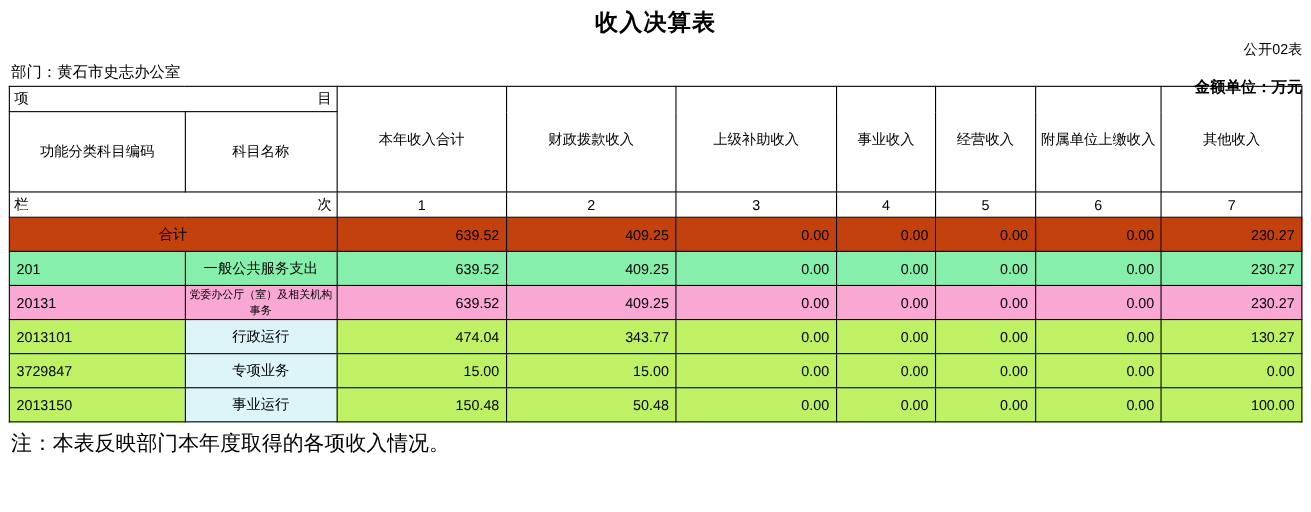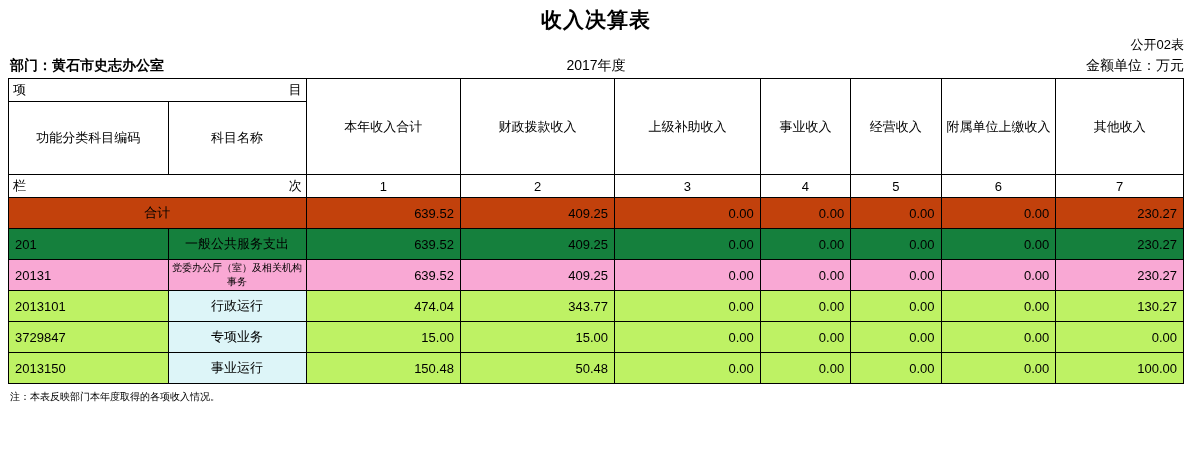--- a/index.html
+++ b/index.html
@@ -40,33 +40,33 @@
   }
   .metaline {
     position: relative;
     height: 22px;
     font-size: 14px;
   }
   .meta-left {
     position: absolute;
     left: 10px;
     top: 1px;
-    font-weight: bold;
   }
   .meta-center {
     position: absolute;
     left: 0;
     right: 0;
     top: 1px;
     text-align: center;
   }
   .meta-right {
     position: absolute;
     right: 8px;
-    top: 1px;
+    top: 15px;
+    font-weight: bold;
   }
   table.main {
     border-collapse: collapse;
     width: 1176px;
     margin: 0 8px;
     table-layout: fixed;
   }
   table.main td, table.main th {
     border: 1px solid #000000;
     font-size: 13px;
@@ -107,21 +107,21 @@
     font-size: 14px;
   }
   .row-total .lbl {
     text-align: center;
   }
   .row-total .val {
     text-align: right;
     padding-right: 6px;
   }
   .row-l1 td {
-    background: #15803d;
+    background: #86efac;
     height: 30px;
     font-weight: bold;
     font-size: 14px;
     margin-left: 48px;
   }
   .row-l2 td {
     background: #f9a8d4;
     height: 30px;
     font-weight: bold;
     font-size: 14px;
@@ -151,38 +151,37 @@
   }
   .row-item .name {
     text-align: center;
     background: #ddf5f8;
   }
   .row-item .val {
     text-align: right;
     padding-right: 6px;
   }
   .note {
-    font-size: 10px;
+    font-size: 19px;
     padding: 6px 0 0 10px;
   }
 </style>
 </head>
 <body>
 
 <div class="page">
 
   <div class="title">收入决算表</div>
 
   <div class="subline">
     <div class="pub-no">公开02表</div>
   </div>
 
   <div class="metaline">
     <div class="meta-left">部门：黄石市史志办公室</div>
-    <div class="meta-center">2017年度</div>
     <div class="meta-right">金额单位：万元</div>
   </div>
 
   <table class="main">
     <colgroup>
       <col style="width:150px">
       <col style="width:130px">
       <col style="width:145px">
       <col style="width:145px">
       <col style="width:137px">

